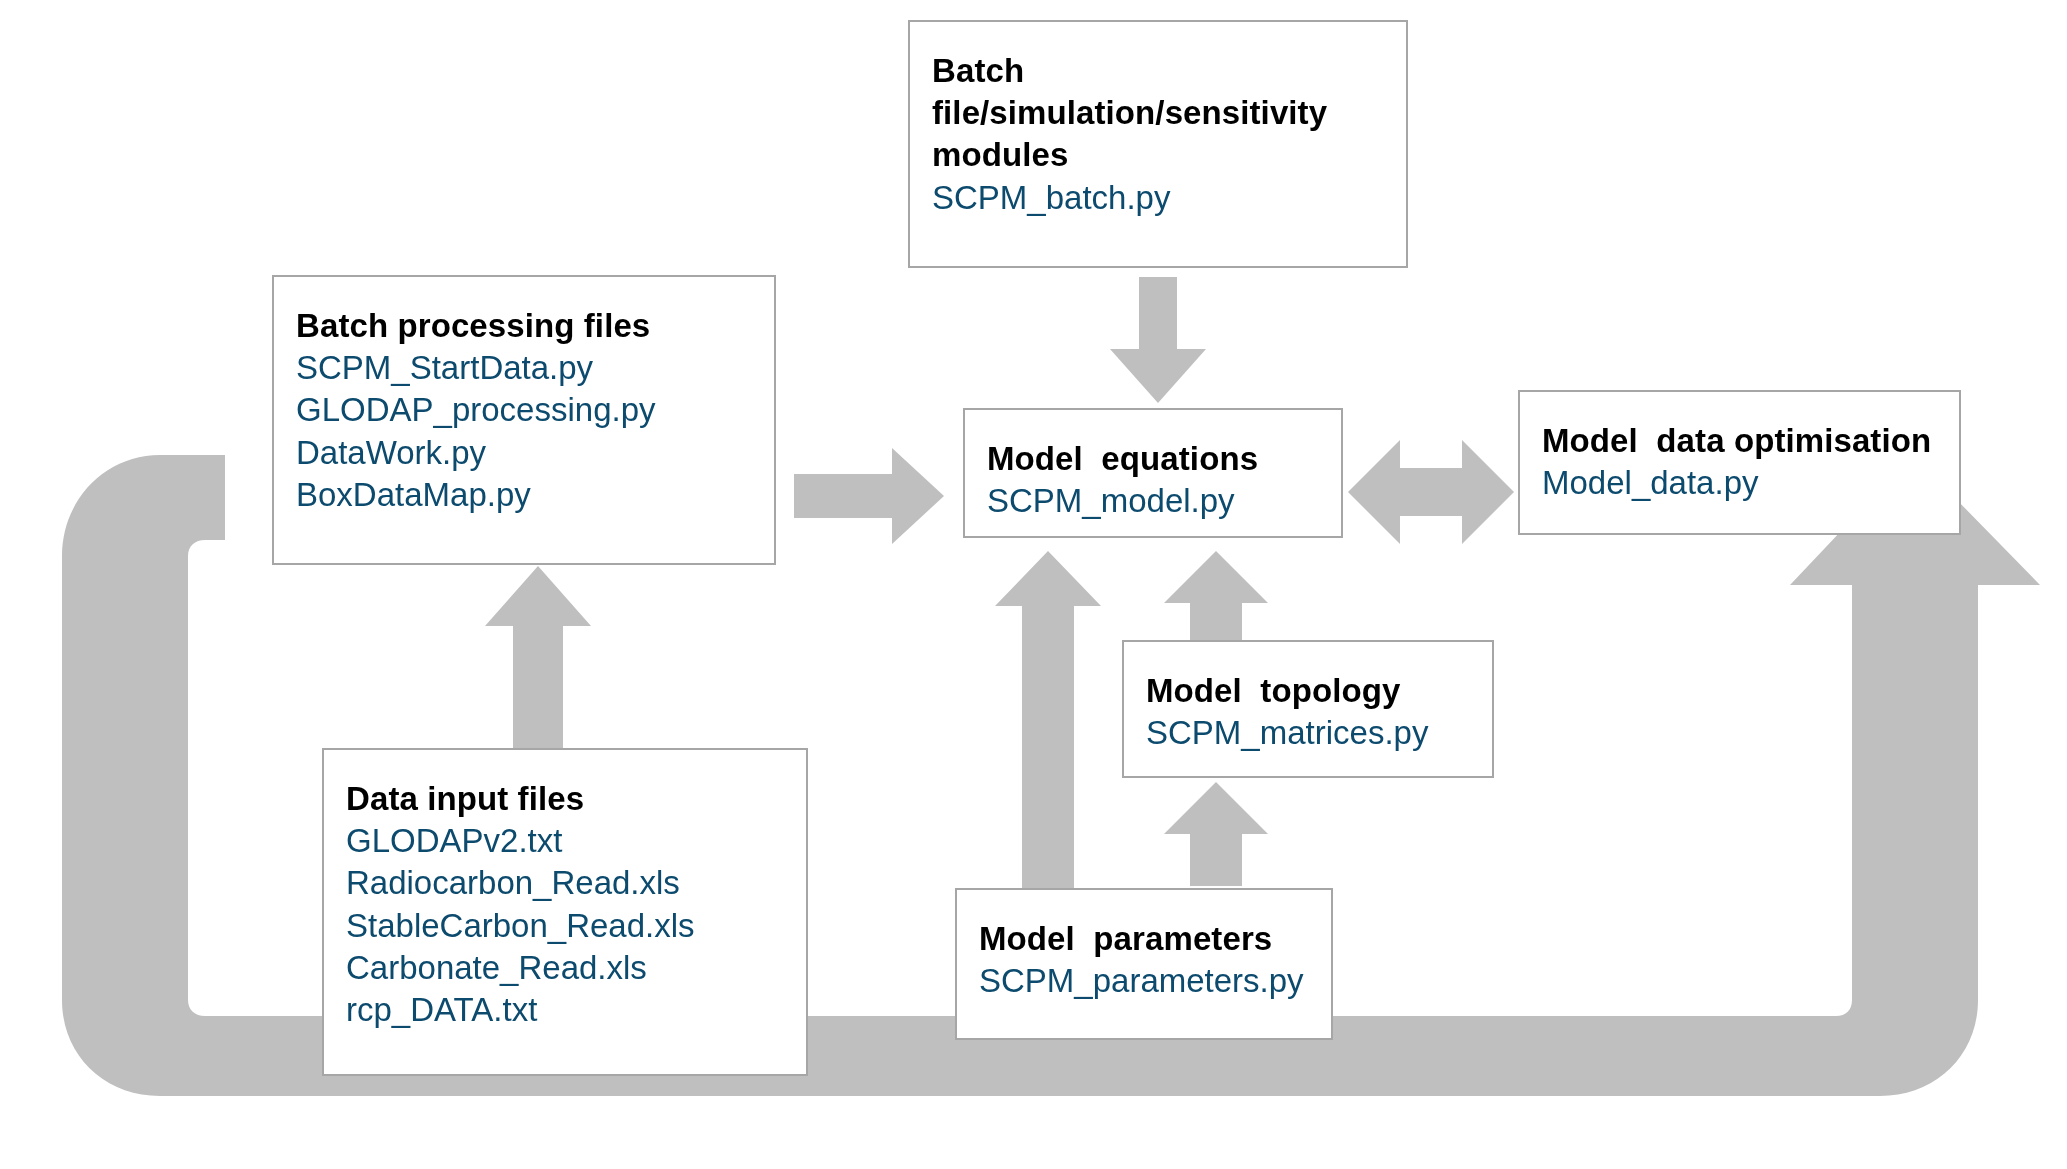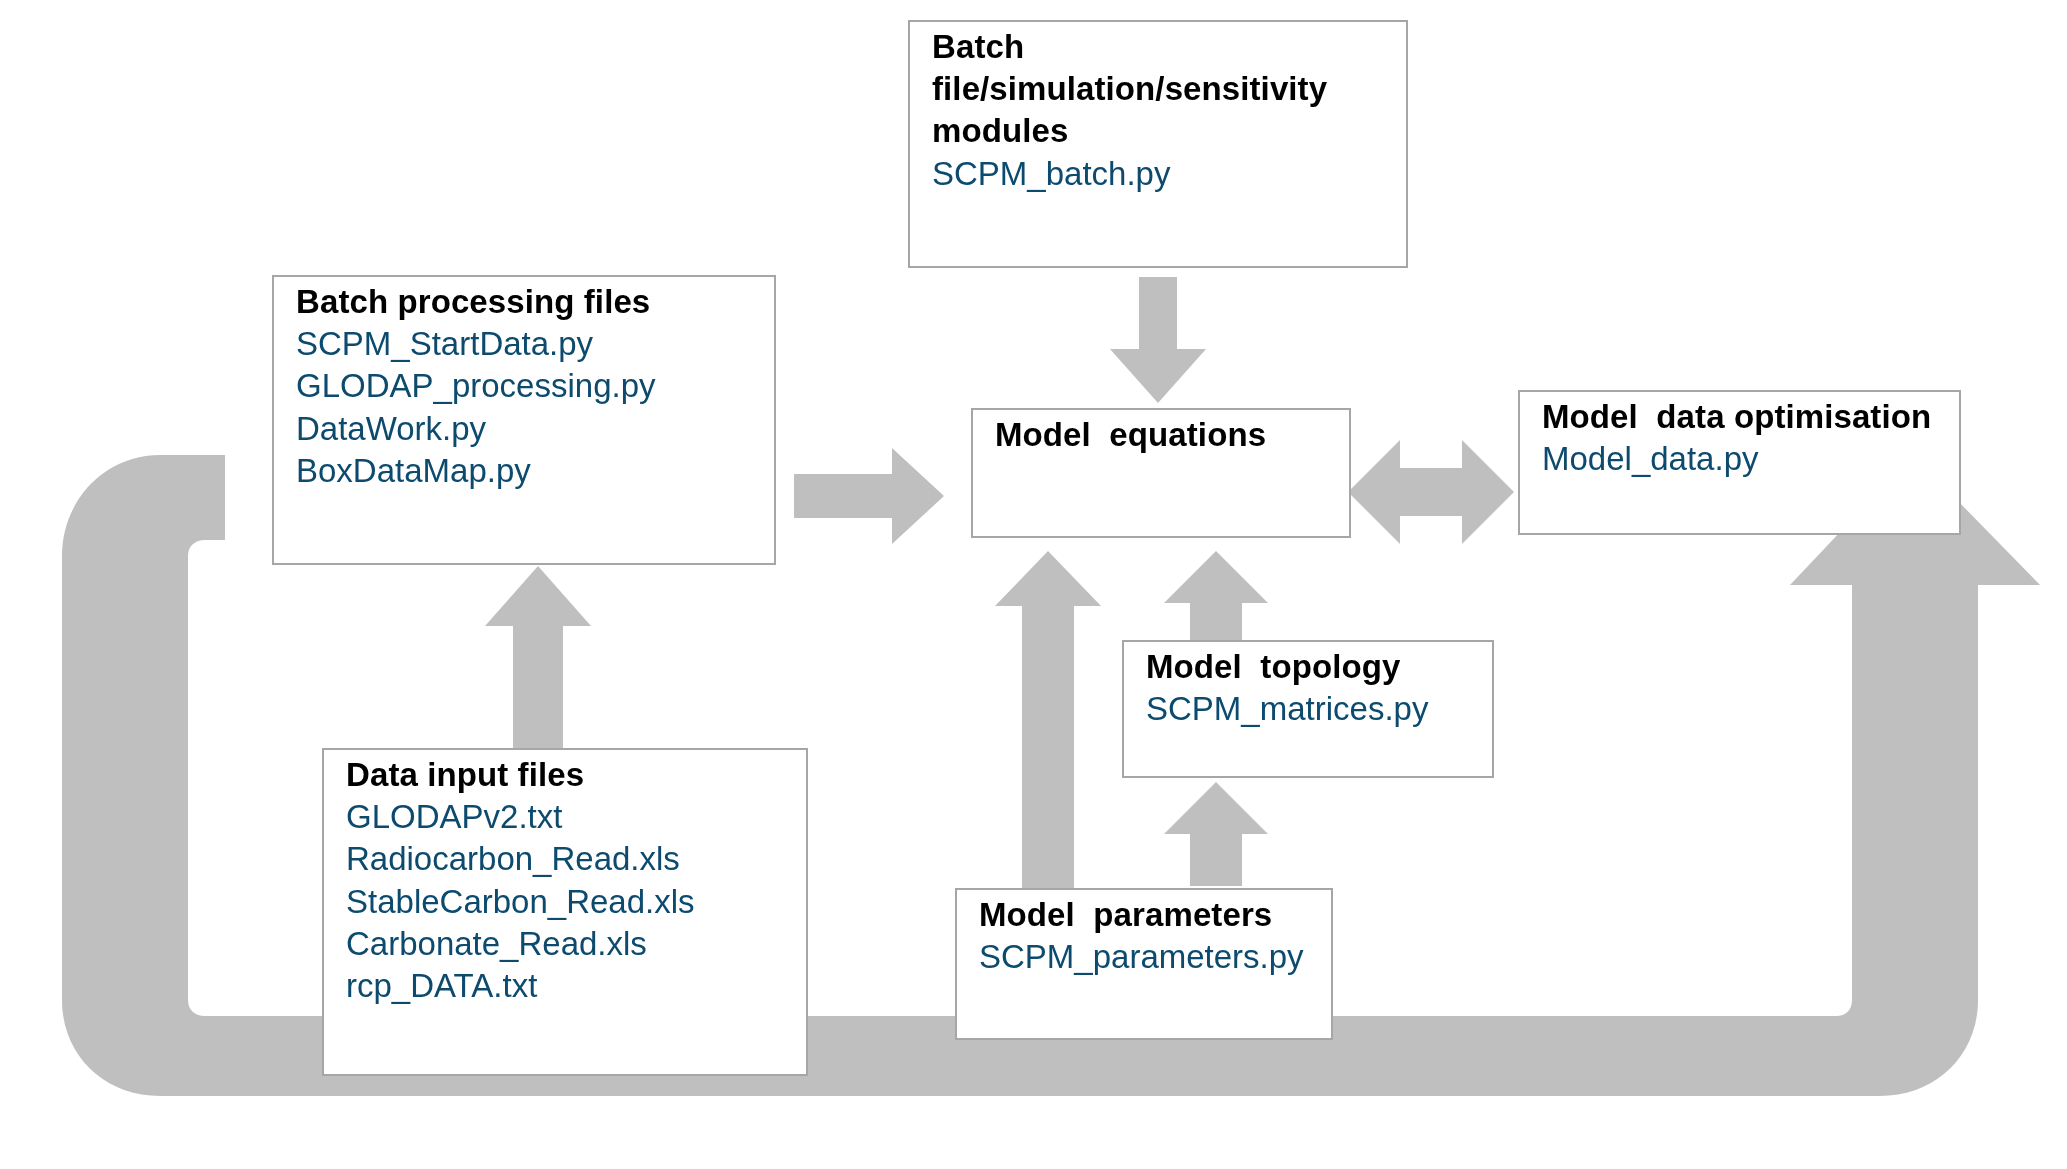--- a/index.html
+++ b/index.html
@@ -16,21 +16,21 @@
     font-family: "Liberation Sans", sans-serif;
   }
   .box {
     position: absolute;
     background: #ffffff;
     border: 2px solid #a6a6a6;
     box-sizing: border-box;
     z-index: 5;
   }
   .box .inner {
-    padding: 4px 20px 10px 22px;
+    padding: 28px 20px 10px 22px;
   }
   .box-title {
     font-weight: bold;
     color: #000000;
     font-size: 33px;
     line-height: 1.28;
     letter-spacing: 0.1px;
     white-space: pre;
   }
   .box-line {
@@ -124,23 +124,24 @@
       <div class="box-line">rcp_DATA.txt</div>
     </div>
   </div>
 
   <div class="arrow" style="left:485px; top:566px; width:106px; height:182px;">
     <svg width="106" height="182" viewBox="0 0 106 182">
       <polygon points="53,0 106,60 78,60 78,182 28,182 28,60 0,60" fill="#bfbfbf"></polygon>
     </svg>
   </div>
 
-  <div class="box" style="left:963px; top:408px; width:380px; height:130px;margin-left:8px;">
+  <div class="box" style="left:963px; top:408px; width:380px; height:130px;">
     <div class="inner">
       <div class="box-title">Model  equations</div>
+      <div class="box-line">SCPM_model.py</div>
     </div>
   </div>
 
   <div class="arrow" style="left:1348px; top:440px; width:166px; height:104px;">
     <svg width="166" height="104" viewBox="0 0 166 104">
       <polygon points="0,52 52,0 52,28 114,28 114,0 166,52 114,104 114,76 52,76 52,104" fill="#bfbfbf"></polygon>
     </svg>
   </div>
 
   <div class="box" style="left:1518px; top:390px; width:443px; height:145px;">

